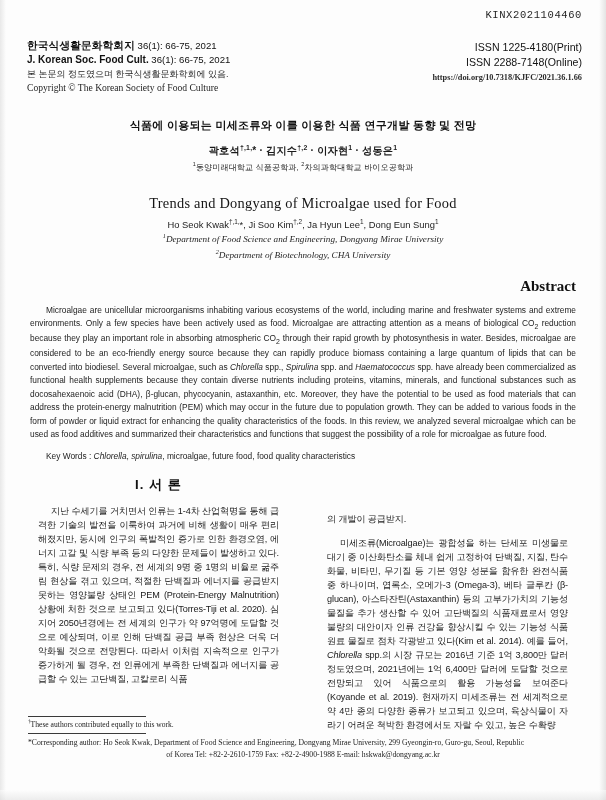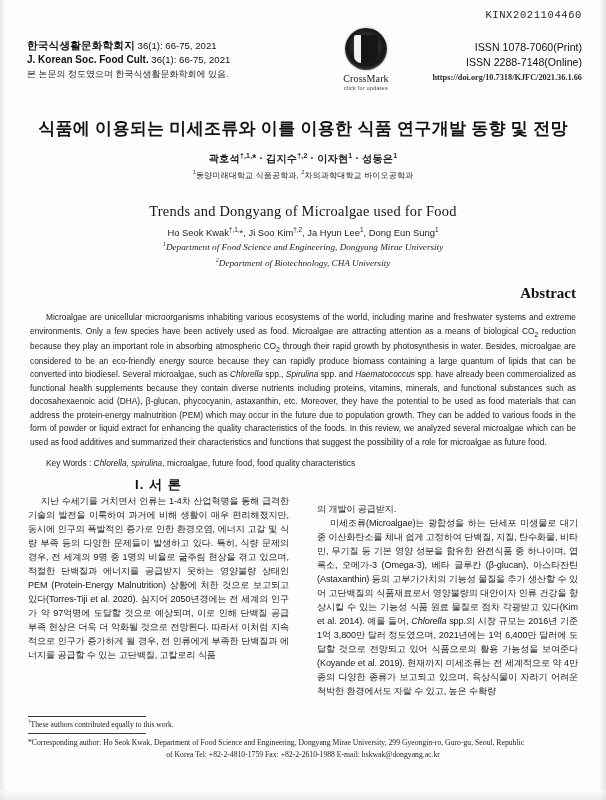--- a/index.html
+++ b/index.html
@@ -152,21 +152,21 @@
     font-size: 8.3px;
     color: #2b2b2b;
     margin-top: 2px;
     font-weight: bold;
   }
 
   
   .title-kr {
     text-align: center;
     font-family: "Liberation Sans", sans-serif;
-    font-size: 17px;
+    font-size: 11px;
     font-weight: bold;
     color: #111;
     letter-spacing: .3px;
     margin: 10px 0 0 0;
     line-height: 1.3;
   }
   .authors-kr {
     text-align: center;
     font-family: "Liberation Sans", sans-serif;
     font-size: 10.2px;
@@ -252,21 +252,21 @@
     top: 472px;
     left: 0;
     width: 606px;
     padding: 0 28px;
     box-sizing: border-box;
     display: flex;
     gap: 28px;
   }
   .col { width: 269px; }
   .col p {
-    margin: 0;
+    margin: 10px;
     font-family: "Liberation Sans", sans-serif;
     font-size: 9.1px;
     line-height: 1.54;
     text-align: justify;
     color: #181818;
     text-indent: 13px;
     letter-spacing: -0.1px;
   }
   .col p.noindent { text-indent: 0; }
   .col p + p { margin-top: 0; }
@@ -317,30 +317,26 @@
     <div class="journal-block">
       <div class="jb-line1">
         <span class="kr">한국식생활문화학회지</span>
         <span>36(1): 66-75, 2021</span>
       </div>
       <div class="jb-line2">
         <span class="en">J. Korean Soc. Food Cult.</span>
         <span>36(1): 66-75, 2021</span>
       </div>
       <div class="jb-line3">본 논문의 정도였으며 한국식생활문화학회에 있음.</div>
-    </div>
-
-    <div class="crossmark">
-      <div class="cm-logo"></div>
-      <div class="cm-name">CrossMark</div>
-      <div class="cm-sub">click for updates</div>
-    </div>
+      <div class="jb-line4">Copyright © The Korean Society of Food Culture</div>
+    </div>
+
 
     <div class="issn-block">
-      <div class="issn-line">ISSN 1078-7060(Print)</div>
+      <div class="issn-line">ISSN 1225-4180(Print)</div>
       <div class="issn-line">ISSN 2288-7148(Online)</div>
       <div class="doi-line">https://doi.org/10.7318/KJFC/2021.36.1.66</div>
     </div>
 
   </div>
 
   <h1 class="title-kr">식품에 이용되는 미세조류와 이를 이용한 식품 연구개발 동향 및 전망</h1>
   <div class="authors-kr">곽호석<sup>†,1,</sup>* · 김지수<sup>†,2</sup> · 이자현<sup>1</sup> · 성동은<sup>1</sup></div>
   <div class="affil-kr"><sup>1</sup>동양미래대학교 식품공학과, <sup>2</sup>차의과학대학교 바이오공학과</div>
 
@@ -364,17 +360,17 @@
       <p>미세조류(Microalgae)는 광합성을 하는 단세포 미생물로 대기 중 이산화탄소를 체내 쉽게 고정하여 단백질, 지질, 탄수화물, 비타민, 무기질 등 기본 영양 성분을 함유한 완전식품 중 하나이며, 엽록소, 오메가-3 (Omega-3), 베타 글루칸 (β-glucan), 아스타잔틴(Astaxanthin) 등의 고부가가치의 기능성 물질을 추가 생산할 수 있어 고단백질의 식품재료로서 영양불량의 대안이자 인류 건강을 향상시킬 수 있는 기능성 식품 원료 물질로 점차 각광받고 있다(Kim et al. 2014). 예를 들어, <i>Chlorella</i> spp.의 시장 규모는 2016년 기준 1억 3,800만 달러 정도였으며, 2021년에는 1억 6,400만 달러에 도달할 것으로 전망되고 있어 식품으로의 활용 가능성을 보여준다 (Koyande et al. 2019). 현재까지 미세조류는 전 세계적으로 약 4만 종의 다양한 종류가 보고되고 있으며, 육상식물이 자라기 어려운 척박한 환경에서도 자랄 수 있고, 높은 수확량</p>
     </div>
   </div>
 
   <div class="footnotes">
     <div class="fn-rule"></div>
     <div class="fn-equal"><sup>†</sup>These authors contributed equally to this work.</div>
     <div class="fn-rule"></div>
     <div class="fn-corr">
       <span class="first">*Corresponding author: Ho Seok Kwak, Department of Food Science and Engineering, Dongyang Mirae University, 299 Gyeongin-ro, Guro-gu, Seoul, Republic</span>
-      <span>of Korea   Tel: +82-2-4810-1759   Fax: +82-2-2610-1988   E-mail: hskwak@dongyang.ac.kr</span>
+      <span>of Korea   Tel: +82-2-2610-1759   Fax: +82-2-4900-1988   E-mail: hskwak@dongyang.ac.kr</span>
     </div>
   </div>
 
 </div>
 
 </body></html>

